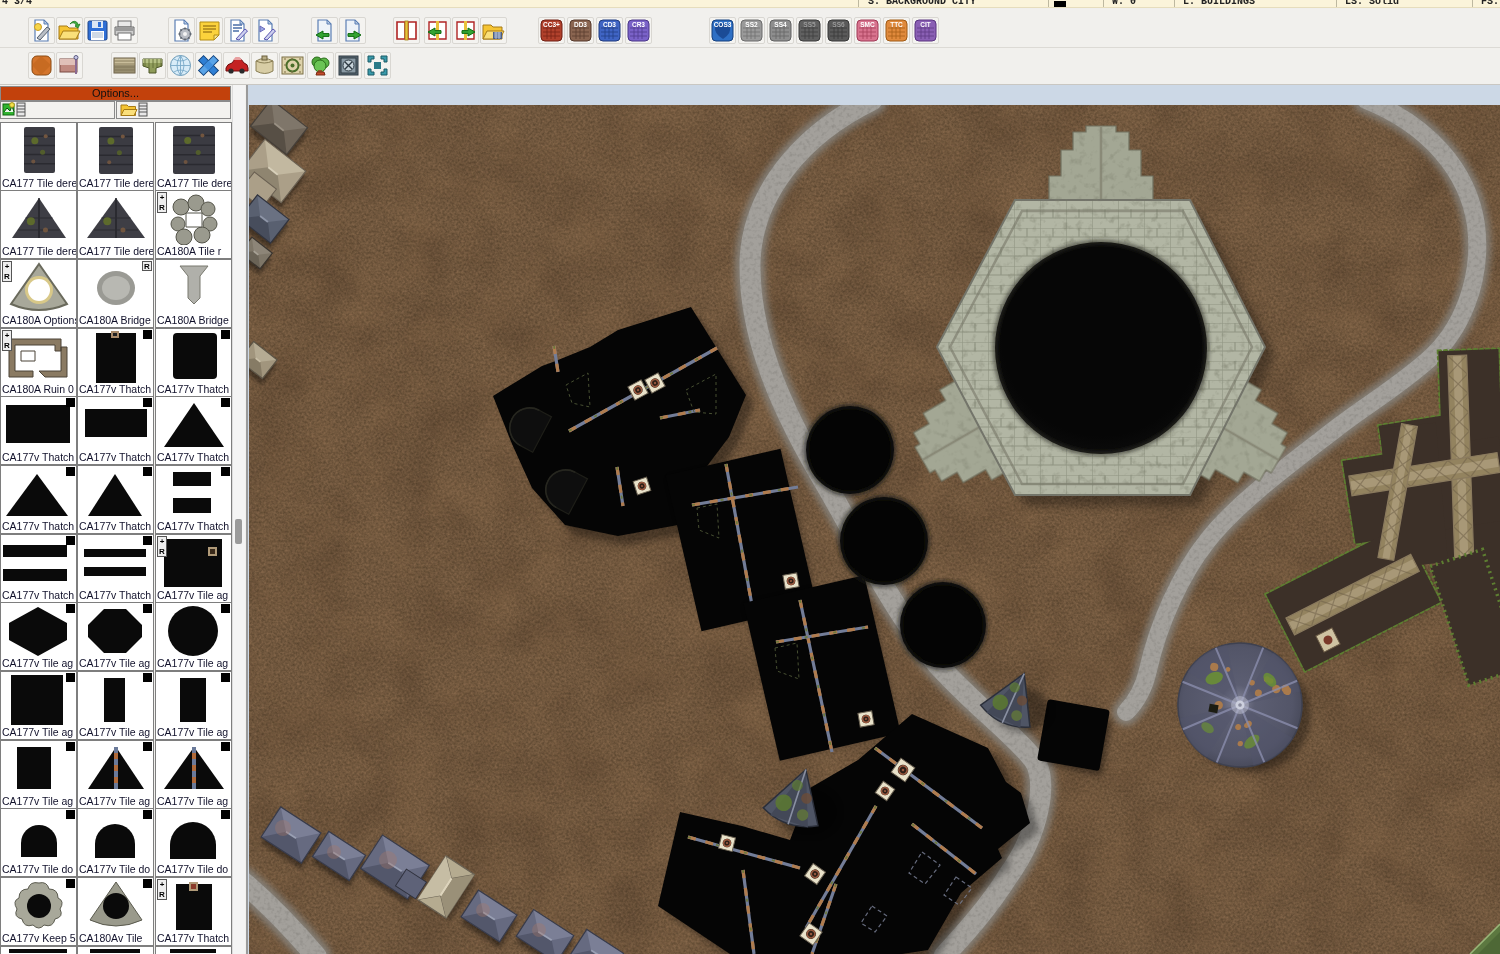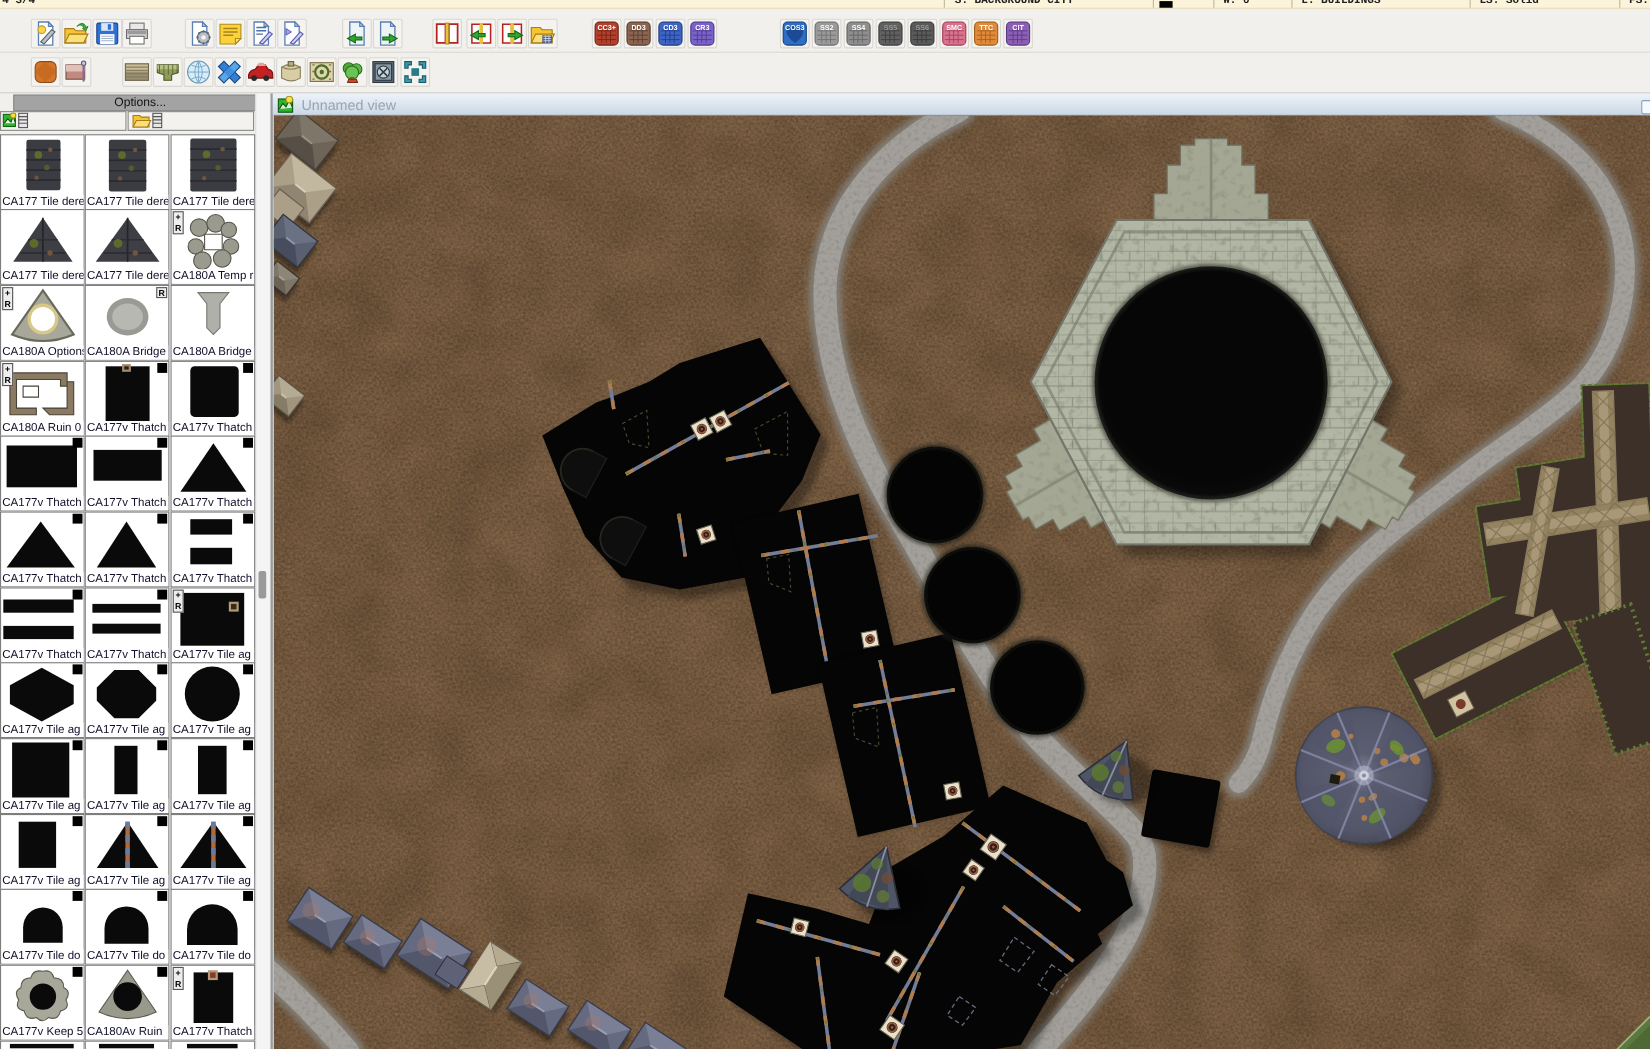--- a/index.html
+++ b/index.html
@@ -267,21 +267,21 @@
         <path d="M9 9 l7 7 M16 9 l-7 7" stroke="#2e3a42" stroke-width="1.4"></path>
       </svg></div>
 
 <div class="tbtn" style="left:364px;top:52px;"><svg width="25" height="25" viewBox="0 0 25 25">
         <path d="M3 3 h6 v3 h-3 v3 h-3 z M22 3 h-6 v3 h3 v3 h3 z M3 22 h6 v-3 h-3 v-3 h-3 z M22 22 h-6 v-3 h3 v-3 h3 z" fill="#3a9aaa" stroke="#1a5a66"></path>
         <rect x="9" y="9" width="7" height="7" fill="#2a7a88"></rect>
       </svg></div>
 
 <div class="abs" style="left:0;top:85px;width:247px;height:869px;background:#f1f0ed;"></div>
 
-<div class="abs" style="left:12px;top:86px;width:231px;height:15px;background:#a3a3a3;border:1px solid #8a8a8a;text-align:center;font-size:11px;color:#111;line-height:13px;">Options...</div>
+<div class="abs" style="left:0px;top:86px;width:231px;height:15px;background:#c2410c;border:1px solid #8a8a8a;text-align:center;font-size:11px;color:#111;line-height:13px;">Options...</div>
 
 <div class="abs" style="left:0px;top:101px;width:115px;height:18px;background:#f3f2ef;border:1px solid #8a8a8a;">
 <svg width="26" height="16" viewBox="0 0 26 16" style="position:absolute;left:1px;top:0px;">
         <rect x="1" y="2" width="11" height="11" fill="#2fb42f" stroke="#116611"></rect>
         <path d="M2 10 l3 -4 3 3 2 -5 2 6" fill="#e8f8e8" stroke="#0a550a" stroke-width="1"></path>
         <circle cx="10" cy="3" r="2.4" fill="#f2e24a" stroke="#a8921a"></circle>
         <rect x="15" y="1" width="8" height="13" fill="#e8e8e8" stroke="#555"></rect>
         <path d="M15 4 h8 M15 7 h8 M15 10 h8" stroke="#555" stroke-width="1"></path>
       </svg>
     </div>
@@ -363,21 +363,21 @@
           <circle cx="40" cy="12" r="8"></circle>
           <circle cx="52" cy="18" r="7"></circle>
           <circle cx="22" cy="33" r="7"></circle>
           <circle cx="54" cy="33" r="7"></circle>
           <circle cx="28" cy="46" r="8"></circle>
           <circle cx="46" cy="44" r="8"></circle>
         </g>
         <path d="M30 22 h16 v14 h-16z" fill="#fff" stroke="#55554a"></path>
       </svg>
       <div class="plr">+<br>R</div>
-      <div class="cap">CA180A Temp r</div>
+      <div class="cap">CA180A Tile r</div>
     </div>
 
 <div class="cell" style="left:0px;top:259px;">
       <svg width="76" height="54" viewBox="0 0 76 54" style="position:absolute;left:0;top:0;">
         <path d="M38 4 L66 44 q-28 12 -56 0 z" fill="#a8a89a" stroke="#60605200"></path>
         <circle cx="38" cy="30" r="14" fill="#d8c888"></circle>
         <circle cx="38" cy="30" r="11" fill="#fff"></circle>
         <path d="M38 4 L66 44 q-28 12 -56 0 z" fill="none" stroke="#6a6a5c" stroke-width="2"></path>
       </svg>
       <div class="plr">+<br>R</div>
@@ -612,21 +612,21 @@
       <div class="bsq"></div>
       <div class="cap">CA177v Keep 5</div>
     </div>
 
 <div class="cell" style="left:77px;top:877px;">
       <svg width="76" height="54" viewBox="0 0 76 54" style="position:absolute;left:0;top:0;">
         <path d="M38 4 L64 42 q-26 12 -52 0 z" fill="#9a9a8c" stroke="#5a5a4e"></path>
         <circle cx="38" cy="28" r="13" fill="#0a0a0a"></circle>
       </svg>
       <div class="bsq"></div>
-      <div class="cap">CA180Av Ruin</div>
+      <div class="cap">CA180Av Tile</div>
     </div>
 
 <div class="cell" style="left:155px;top:877px;">
       <svg width="76" height="54" viewBox="0 0 76 54" style="position:absolute;left:0;top:0;">
         <rect x="20" y="6" width="36" height="46" fill="#0a0a0a"></rect>
         <rect x="33" y="4" width="9" height="9" fill="#b09a78"></rect>
         <rect x="35" y="6" width="5" height="5" fill="#8a3a2a"></rect>
       </svg>
       <div class="plr">+<br>R</div>
       <div class="cap">CA177v Thatch</div>
@@ -645,29 +645,20 @@
     </div>
 
 <div class="cell" style="left:155px;top:946px;">
       <svg width="76" height="54" viewBox="0 0 76 54" style="position:absolute;left:0;top:0;">
         <rect x="14" y="2" width="46" height="4" fill="#0a0a0a"></rect>
       </svg>
     </div>
 
 <div class="abs" style="left:246px;top:85px;width:1254px;height:869px;border-left:2px solid #9a9a9a;background:#ccd8e6;"></div>
 
-<div class="abs" style="left:248px;top:85px;width:1252px;height:20px;background:linear-gradient(#eef3f9,#ccd8e6);border-bottom:1px solid #b8c4d2;">
-<svg width="16" height="16" viewBox="0 0 16 16" style="position:absolute;left:4px;top:2px;">
-        <rect x="1" y="3" width="13" height="12" fill="#2fb42f" stroke="#0a550a"></rect>
-        <path d="M2 12 l3 -5 3 3 3 -6 3 7" fill="#d8f0d8" stroke="#0a550a" stroke-width="1"></path>
-        <circle cx="11" cy="3.5" r="3" fill="#f2e24a" stroke="#a8921a"></circle>
-      </svg>
-<div class="abs" style="left:26px;top:3px;font-size:13px;color:#98a4b2;">Unnamed view</div>
-<div class="abs" style="left:1244px;top:6px;width:10px;height:13px;background:#f6f9fc;border:1px solid #8aa0c0;border-radius:2px;"></div>
-    </div>
 <svg class="abs" style="left:249px;top:105px;" width="1251" height="849" viewBox="249 105 1251 849">
 <defs>
 <filter id="dirt" color-interpolation-filters="sRGB" x="0" y="0" width="100%" height="100%">
  <feTurbulence type="fractalNoise" baseFrequency="0.42" numOctaves="2" seed="7"></feTurbulence>
  <feColorMatrix type="matrix" values="0.22 0 0 0 0.33  0.17 0 0 0 0.255  0.14 0 0 0 0.17  0 0 0 0 1"></feColorMatrix>
 </filter>
 <filter id="mottle" color-interpolation-filters="sRGB" x="0" y="0" width="100%" height="100%">
  <feTurbulence type="fractalNoise" baseFrequency="0.02" numOctaves="2" seed="3"></feTurbulence>
  <feColorMatrix type="matrix" values="0 0 0 0 0.20  0 0 0 0 0.135  0 0 0 0 0.085  0.55 0 0 0 -0.22"></feColorMatrix>
 </filter>

